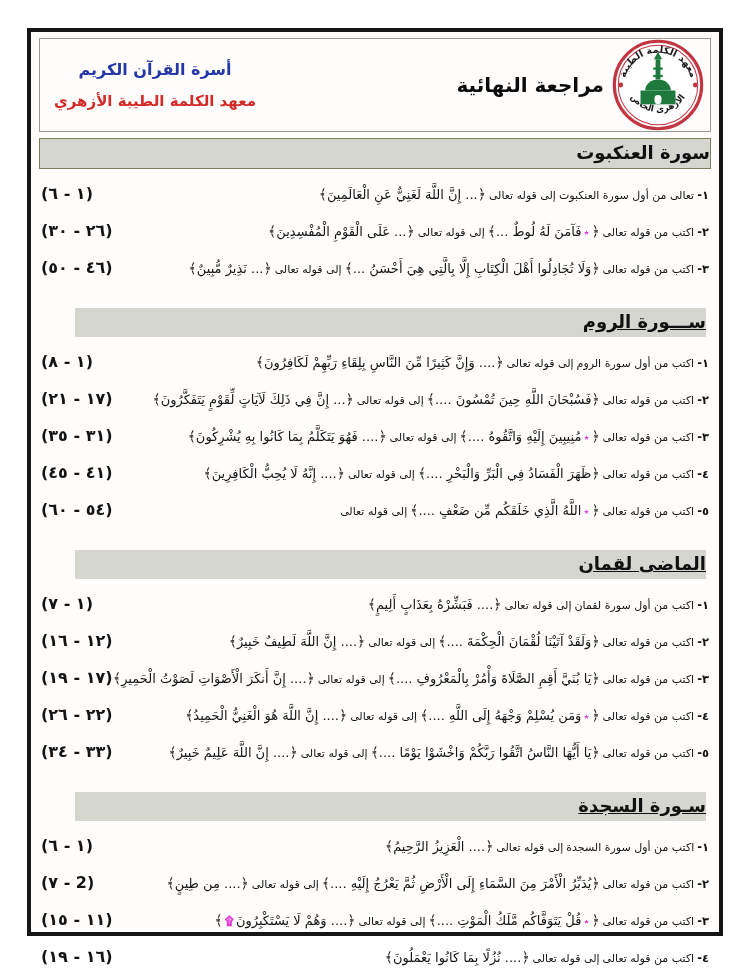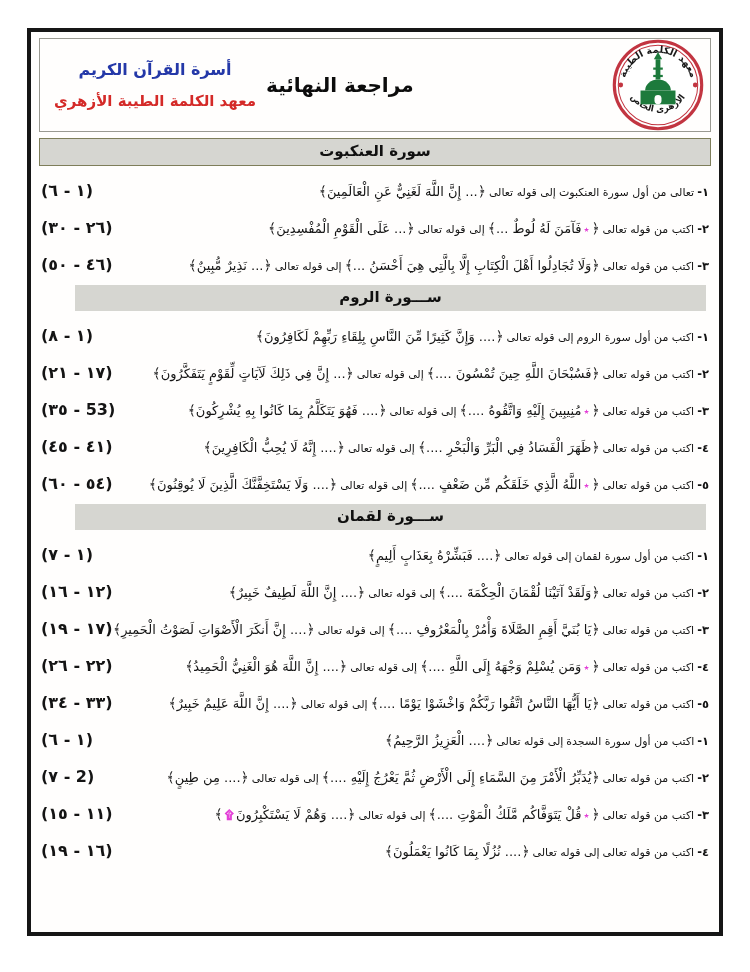--- a/index.html
+++ b/index.html
@@ -21,33 +21,33 @@
   .frame{
     position:absolute;top:28px;left:27px;width:696px;height:908px;
     border:4px solid var(--frame-black);background:#fffefd;padding:6px 8px;
   }
   
   .header{
     display:flex;align-items:center;gap:8px;
     border:1px solid #9a9a92;padding:2px 6px;height:94px;
   }
   .logo-wrap{flex:none;width:92px;height:92px;}
-  .titles{flex:1;text-align:left;}
+  .titles{flex:1;text-align:right;}
   .title-line{font-weight:bold;font-size:20px;line-height:1.55;color:#0c0c0c;}
   .org{flex:none;width:212px;text-align:center;padding-left:6px;}
   .org-line1{color:var(--org-blue);font-weight:bold;font-size:16px;margin-bottom:13px;}
   .org-line2{color:var(--org-red);font-weight:bold;font-size:15px;}
   
   .sections{margin-top:6px;}
   .sec-bar{
-    background:var(--bar-gray);text-align:center;font-weight:bold;
-    font-size:15px;padding:3px 16px 5px;color:#101010;
+    background:var(--bar-gray);text-align:right;font-weight:bold;
+    font-size:18px;padding:3px 0 5px;color:#101010;
   }
   .sec-bar.first{border:1px solid #7e7e5a;margin:4px 0 6px;}
-  .sec-bar.inset{margin:2px 5px 6px 36px;}
+  .sec-bar.inset{margin:22px 5px 6px 36px;text-decoration:underline;}
   .row{
     display:flex;justify-content:space-between;align-items:center;
     height:37px;padding:0 2px;
   }
   .row-main{display:flex;align-items:baseline;gap:3px;white-space:nowrap;min-width:0;}
   .num{font-weight:bold;font-size:11.5px;flex:none;}
   .lbl{font-weight:normal;font-size:11px;flex:none;}
   .quote{font-size:13px;color:#141414;}
   .bo,.bc{font-size:14px;}
   .star{color:var(--star-pink);font-size:11px;font-weight:bold;padding:0 2px;}
@@ -167,50 +167,49 @@
   </div>
 
   <div class="row">
     <div class="row-main">
       <span class="num">٣-</span>
       <span class="lbl l1">اكتب من قوله تعالى</span>
       <span class="quote q1"><span class="bo">﴿</span><span class="star">٭</span><span class="qt">مُنِيبِينَ إِلَيْهِ وَاتَّقُوهُ ....</span><span class="bc">﴾</span></span>
       <span class="lbl l2">إلى قوله تعالى</span>
       <span class="quote q2"><span class="bo">﴿</span><span class="qt">.... فَهُوَ يَتَكَلَّمُ بِمَا كَانُوا بِهِ يُشْرِكُونَ</span><span class="bc">﴾</span></span>
     </div>
-    <span class="range">(53 - ٣٥)</span>
+    <span class="range">(٣١ - ٣٥)</span>
   </div>
 
   <div class="row">
     <div class="row-main">
       <span class="num">٤-</span>
       <span class="lbl l1">اكتب من قوله تعالى</span>
       <span class="quote q1"><span class="bo">﴿</span><span class="qt">ظَهَرَ الْفَسَادُ فِي الْبَرِّ وَالْبَحْرِ ....</span><span class="bc">﴾</span></span>
       <span class="lbl l2">إلى قوله تعالى</span>
       <span class="quote q2"><span class="bo">﴿</span><span class="qt">.... إِنَّهُ لَا يُحِبُّ الْكَافِرِينَ</span><span class="bc">﴾</span></span>
     </div>
     <span class="range">(٤١ - ٤٥)</span>
   </div>
 
   <div class="row">
     <div class="row-main">
       <span class="num">٥-</span>
       <span class="lbl l1">اكتب من قوله تعالى</span>
       <span class="quote q1"><span class="bo">﴿</span><span class="star">٭</span><span class="qt">اللَّهُ الَّذِي خَلَقَكُم مِّن ضَعْفٍ ....</span><span class="bc">﴾</span></span>
       <span class="lbl l2">إلى قوله تعالى</span>
-      <span class="quote q2"><span class="bo">﴿</span><span class="qt">.... وَلَا يَسْتَخِفَّنَّكَ الَّذِينَ لَا يُوقِنُونَ</span><span class="bc">﴾</span></span>
     </div>
     <span class="range">(٥٤ - ٦٠)</span>
   </div>
 </div>
   </section>
 
   <section class="sec">
     <div class="sec-bar inset">
-      <span class="sec-title">ســـورة لقمان</span>
+      <span class="sec-title">الماضى لقمان</span>
     </div>
     <div class="rows">
   <div class="row">
     <div class="row-main">
       <span class="num">١-</span>
       <span class="lbl l1">اكتب من أول سورة لقمان</span>
 
       <span class="lbl l2">إلى قوله تعالى</span>
       <span class="quote q2"><span class="bo">﴿</span><span class="qt">.... فَبَشِّرْهُ بِعَذَابٍ أَلِيمٍ</span><span class="bc">﴾</span></span>
     </div>
@@ -257,20 +256,23 @@
       <span class="quote q1"><span class="bo">﴿</span><span class="qt">يَا أَيُّهَا النَّاسُ اتَّقُوا رَبَّكُمْ وَاخْشَوْا يَوْمًا ....</span><span class="bc">﴾</span></span>
       <span class="lbl l2">إلى قوله تعالى</span>
       <span class="quote q2"><span class="bo">﴿</span><span class="qt">.... إِنَّ اللَّهَ عَلِيمٌ خَبِيرٌ</span><span class="bc">﴾</span></span>
     </div>
     <span class="range">(٣٣ - ٣٤)</span>
   </div>
 </div>
   </section>
 
   <section class="sec">
+    <div class="sec-bar inset">
+      <span class="sec-title">سـورة السجدة</span>
+    </div>
     <div class="rows">
   <div class="row">
     <div class="row-main">
       <span class="num">١-</span>
       <span class="lbl l1">اكتب من أول سورة السجدة</span>
 
       <span class="lbl l2">إلى قوله تعالى</span>
       <span class="quote q2"><span class="bo">﴿</span><span class="qt">.... الْعَزِيزُ الرَّحِيمُ</span><span class="bc">﴾</span></span>
     </div>
     <span class="range">(١ - ٦)</span>

